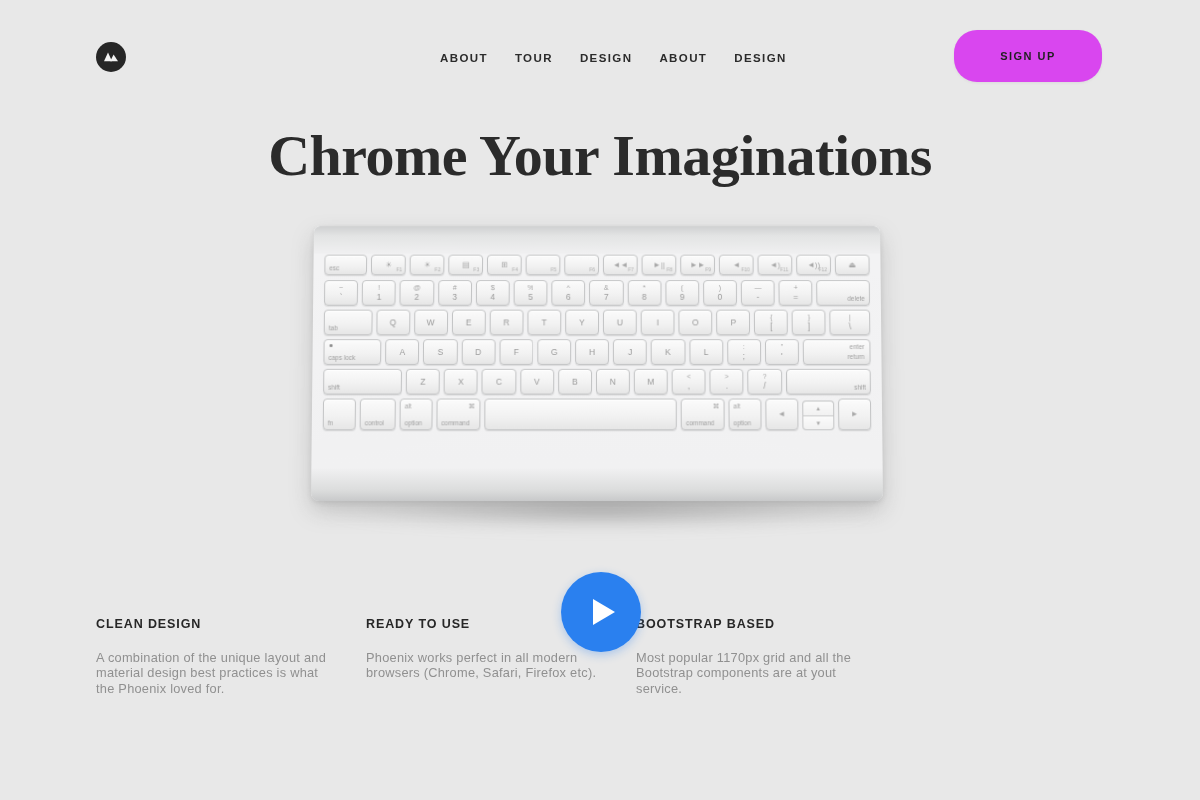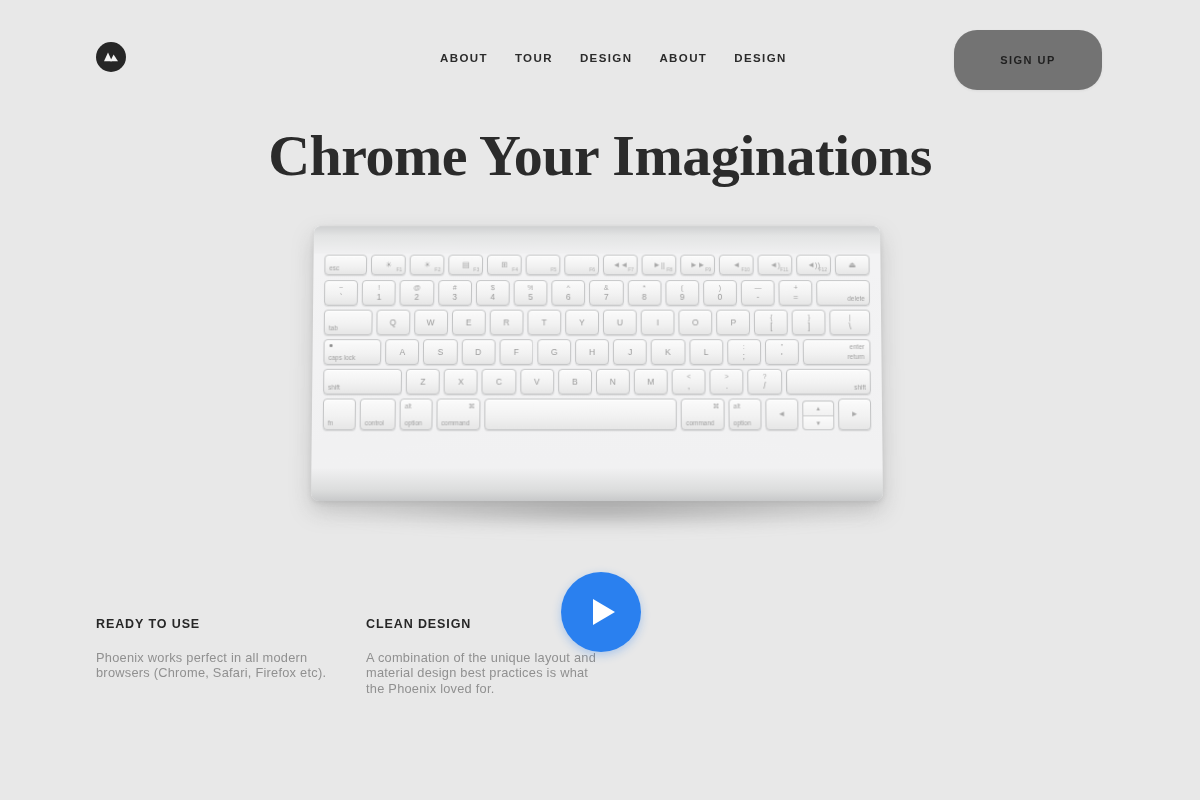--- a/index.html
+++ b/index.html
@@ -44,24 +44,24 @@
     padding: 4px 0;
     margin-right: 27px;
     white-space: nowrap;
     cursor: pointer;
   }
   .nav-item:last-child { margin-right: 0; }
 
   .signup-btn {
     position: absolute;
     right: 98px; top: 30px;
-    width: 148px; height: 60px;
+    width: 148px; height: 52px;
     border: none;
     border-radius: 23px;
-    background: #737373;
+    background: #d946ef;
     color: #1f1f1f;
     font-family: "Liberation Sans", sans-serif;
     font-size: 11px;
     font-weight: bold;
     letter-spacing: 1.5px;
     cursor: pointer;
     box-shadow: 0 1px 3px rgba(0,0,0,0.06);
   }
 
   
@@ -639,20 +639,24 @@
     <span>
       <svg width="26" height="30" viewBox="0 0 26 30">
         <path d="M2 2 L24 15 L2 28 Z" fill="#ffffff"></path>
       </svg>
     </span>
   </button>
 </div>
 
 <div class="features">
   <div class="feature">
+    <h3>CLEAN DESIGN</h3>
+    <p>A combination of the unique layout and material design best practices is what the Phoenix loved for.</p>
+  </div>
+  <div class="feature">
     <h3>READY TO USE</h3>
     <p>Phoenix works perfect in all modern browsers (Chrome, Safari, Firefox etc).</p>
   </div>
   <div class="feature">
-    <h3>CLEAN DESIGN</h3>
-    <p>A combination of the unique layout and material design best practices is what the Phoenix loved for.</p>
+    <h3>BOOTSTRAP BASED</h3>
+    <p>Most popular 1170px grid and all the Bootstrap components are at yout service.</p>
   </div>
 </div>
 
 </body></html>

